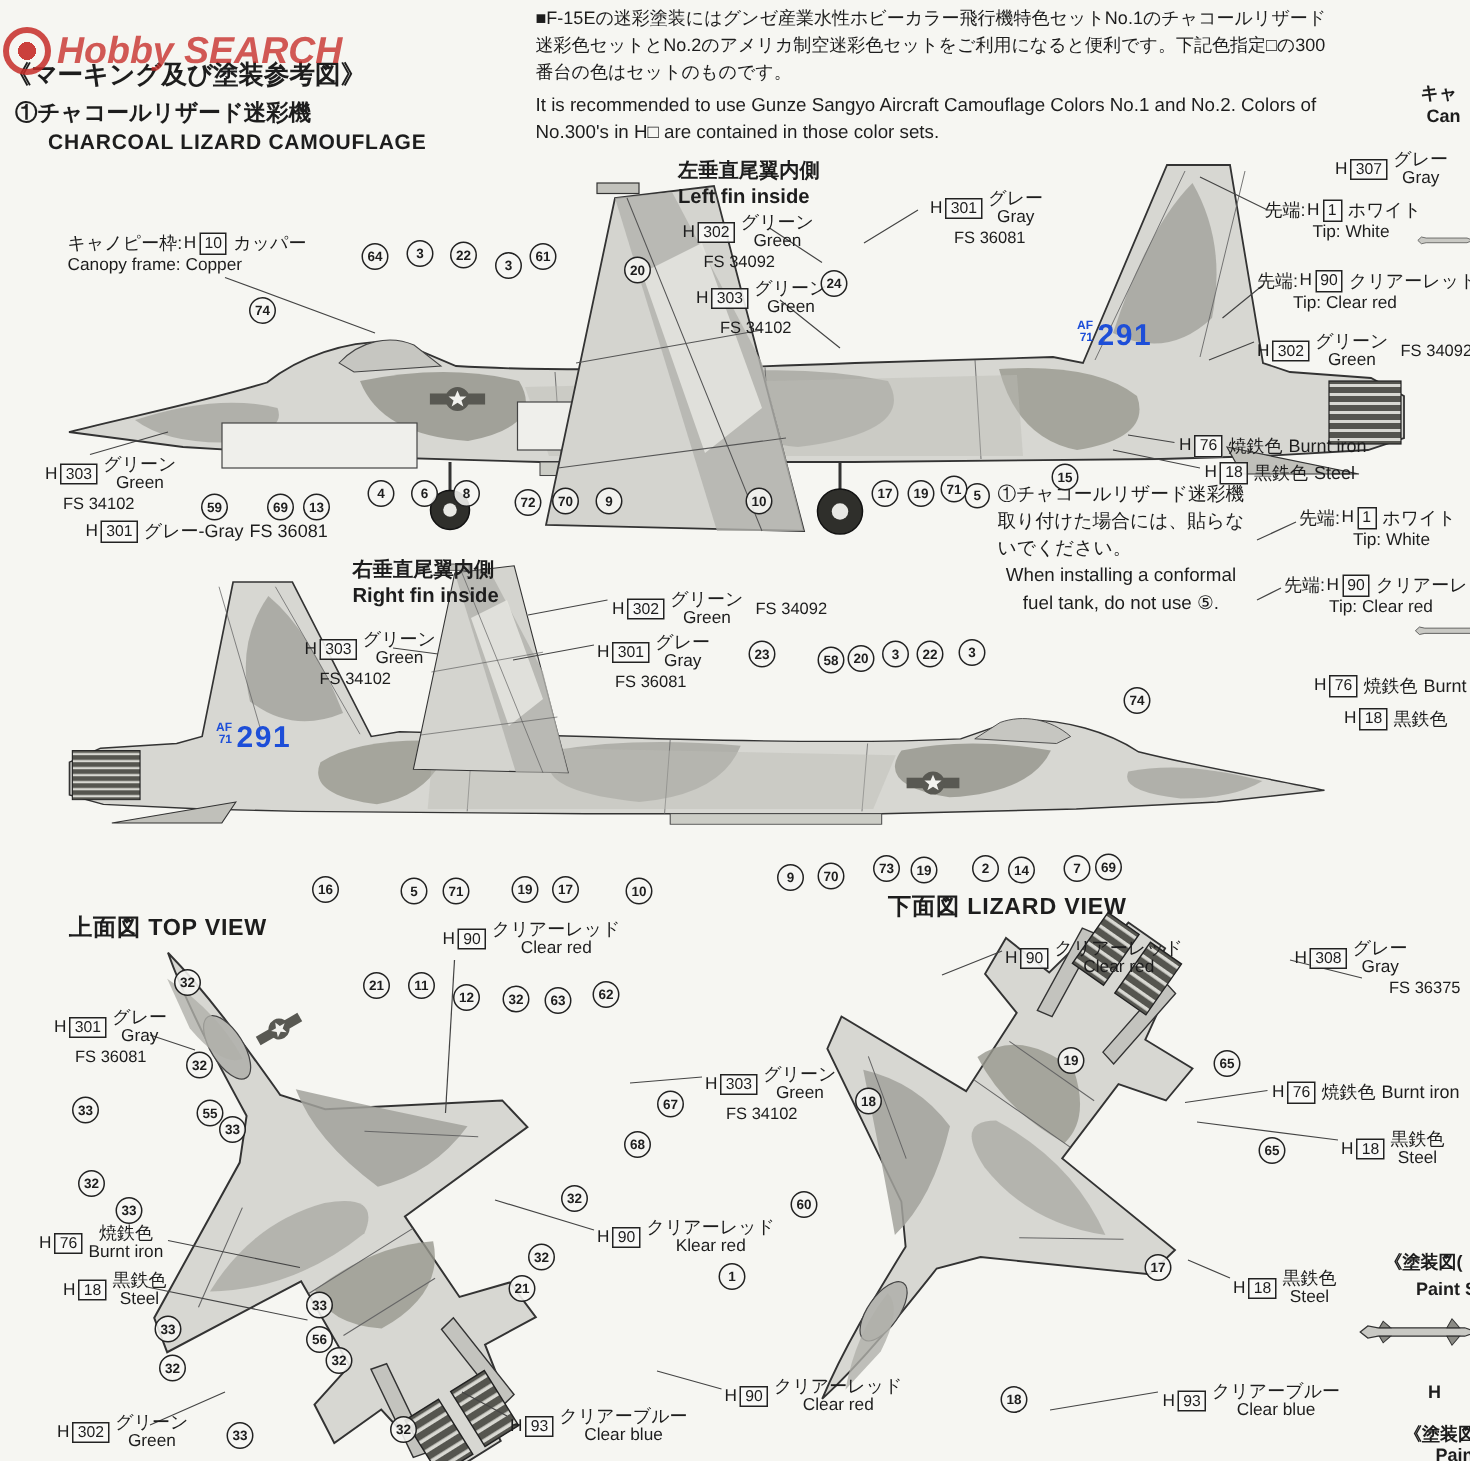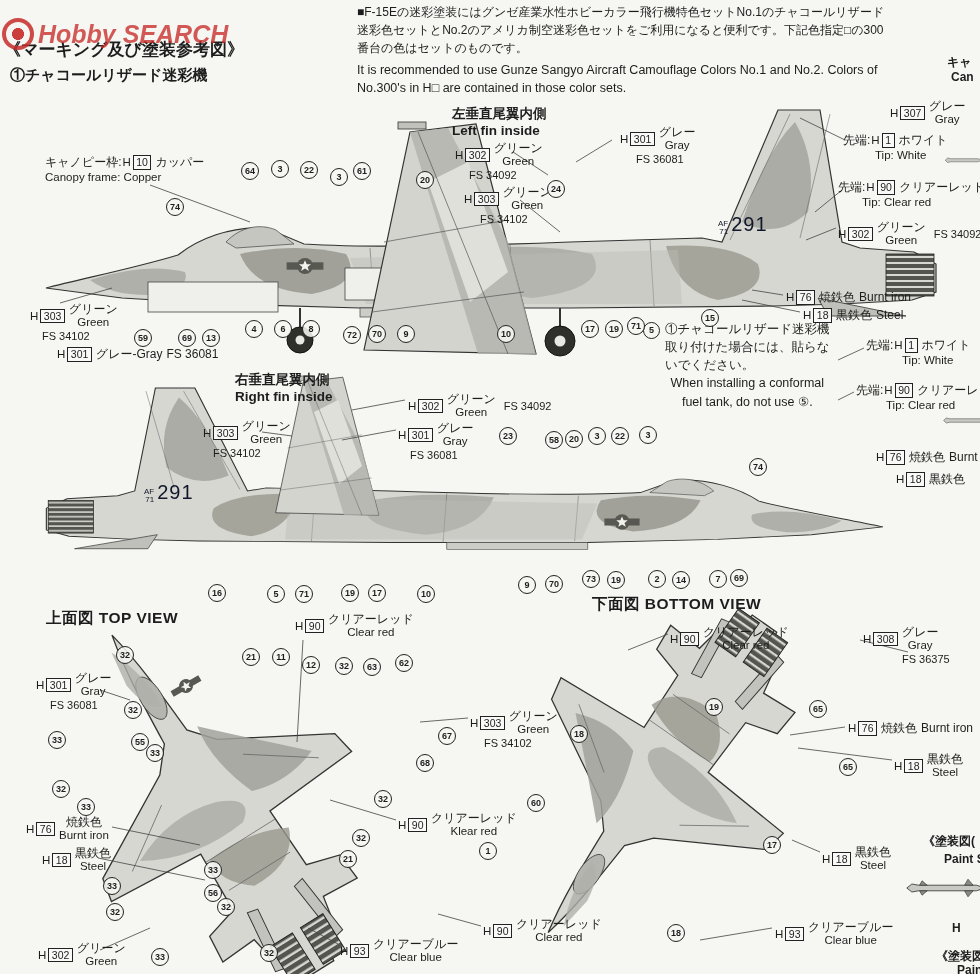--- a/index.html
+++ b/index.html
@@ -40,21 +40,21 @@
   .callout{position:absolute;z-index:6;width:16px;height:16px;border:1.3px solid #222;border-radius:50%;
            background:rgba(246,246,242,.88);display:flex;align-items:center;justify-content:center;
            font-size:9px;font-weight:bold;transform:translate(-50%,-50%);}
   
   #note5{left:643px;top:320px;width:238px;z-index:5;font-size:12.5px;line-height:1.45;}
   #note5 .nrow{display:flex;gap:5px;}
   .circ{display:inline-flex;width:15px;height:15px;min-width:15px;border:1.2px solid #222;border-radius:50%;
         align-items:center;justify-content:center;font-size:9px;font-weight:bold;background:#f6f6f2;margin-top:2px;}
   #note5 .en{font-size:12.5px;text-align:center;}
   
-  .tail-code{position:absolute;z-index:4;display:flex;align-items:flex-end;gap:3px;color:#0f172a;font-weight:normal;}
+  .tail-code{position:absolute;z-index:4;display:flex;align-items:flex-start;gap:3px;color:#1d4ed8;font-weight:bold;}
   .tail-code .small{font-size:8px;line-height:8px;text-align:right;}
   .tail-code .big{font-size:20px;letter-spacing:1px;}
   
   .edge-text{position:absolute;z-index:5;font-size:12px;font-weight:bold;white-space:nowrap;}
   #illustration{position:absolute;left:0;top:0;z-index:1;}
 </style>
 </head>
 <body>
 
 <div id="canvas">
@@ -161,41 +161,42 @@
       <path d="M772,928 L700,940 M481,926 L438,914"></path>
     </g>
   </svg>
 
   <div class="abs" id="subtitle">《マーキング及び塗装参考図》</div>
   <div class="abs" id="watermark">
     <span class="wm-ring"></span>
     <span>Hobby SEARCH</span>
   </div>
   <div class="abs" id="scheme-jp">①チャコールリザード迷彩機</div>
+  <div class="abs" id="scheme-en">CHARCOAL LIZARD CAMOUFLAGE</div>
 
   <div class="abs" id="intro">
     <div class="jp">■F-15Eの迷彩塗装にはグンゼ産業水性ホビーカラー飛行機特色セットNo.1のチャコールリザード迷彩色セットとNo.2のアメリカ制空迷彩色セットをご利用になると便利です。下記色指定□の300番台の色はセットのものです。</div>
     <div class="en">It is recommended to use Gunze Sangyo Aircraft Camouflage Colors No.1 and No.2. Colors of No.300's in H□ are contained in those color sets.</div>
   </div>
 
   <div class="abs sec-title" style="left:452px;top:106px;">
     <span class="jp">左垂直尾翼内側</span>
     <span class="en">Left fin inside</span>
   </div>
   <div class="abs sec-title" style="left:235px;top:372px;">
     <span class="jp">右垂直尾翼内側</span>
     <span class="en">Right fin inside</span>
   </div>
   <div class="abs view-title" style="left:46px;top:608px;">
     <span>上面図</span>
     <span>TOP VIEW</span>
   </div>
   <div class="abs view-title" style="left:592px;top:594px;">
     <span>下面図</span>
-    <span>BOTTOM VIEW</span>
+    <span>LIZARD VIEW</span>
   </div>
 
   <div class="abs" id="note5">
     <div class="nrow">
       <span class="circ">5</span>
       <div>
         <div>①チャコールリザード迷彩機</div>
         <div>取り付けた場合には、貼らな</div>
         <div>いでください。</div>
         <div class="en">When installing a conformal</div>
@@ -492,21 +493,21 @@
       </div>
       <div class="plabel" style="left: 863px; top: 626px;">
         <div class="row">
           <span class="hletter">H</span>
           <span class="hbox">308</span>
           <span class="stack">
             <span class="jp">グレー</span>
             <span class="en">Gray</span>
           </span>
         </div>
-        <div class="fs-below" style="margin-left: 0; padding-left: 39px;">FS 36375</div>
+        <div class="fs-below" style="margin-left: 24px; padding-left: 39px;">FS 36375</div>
       </div>
       <div class="plabel" style="left: 848px; top: 721px;">
         <div class="row">
           <span class="hletter">H</span>
           <span class="hbox">76</span>
           <span class="ininline">焼鉄色</span>
           <span class="ininline">Burnt iron</span>
         </div>
       </div>
       <div class="plabel" style="left: 894px; top: 753px;">

